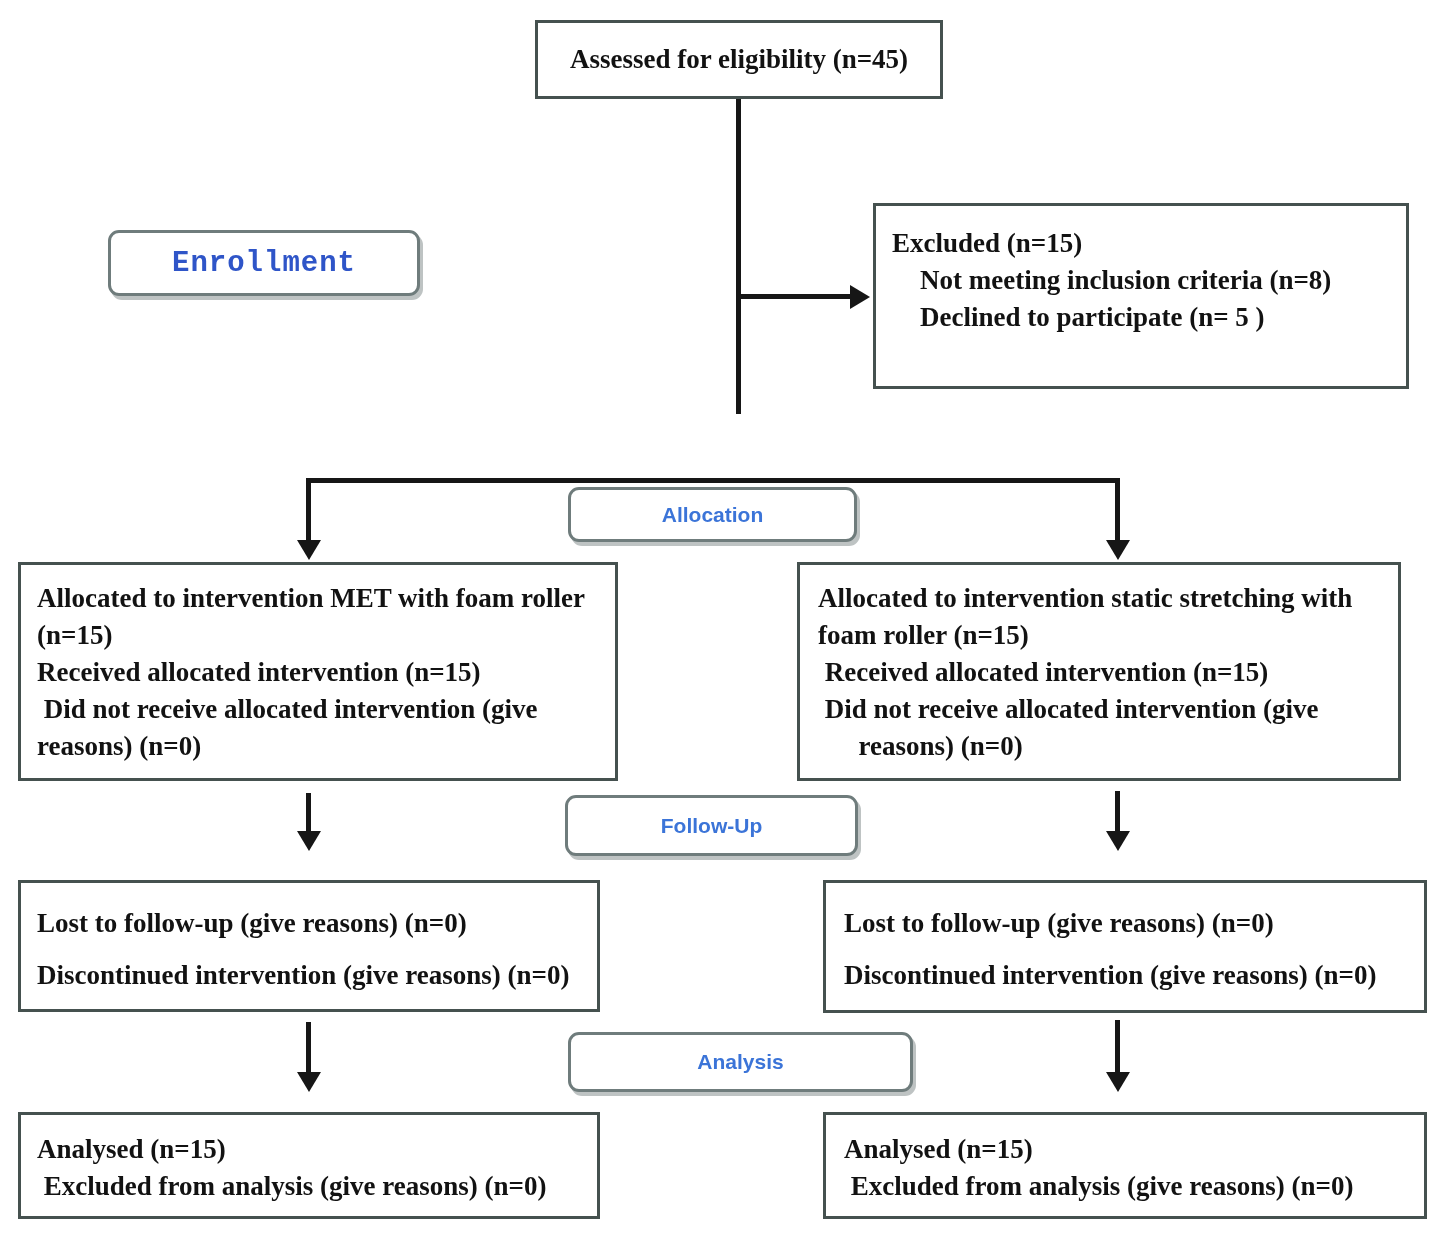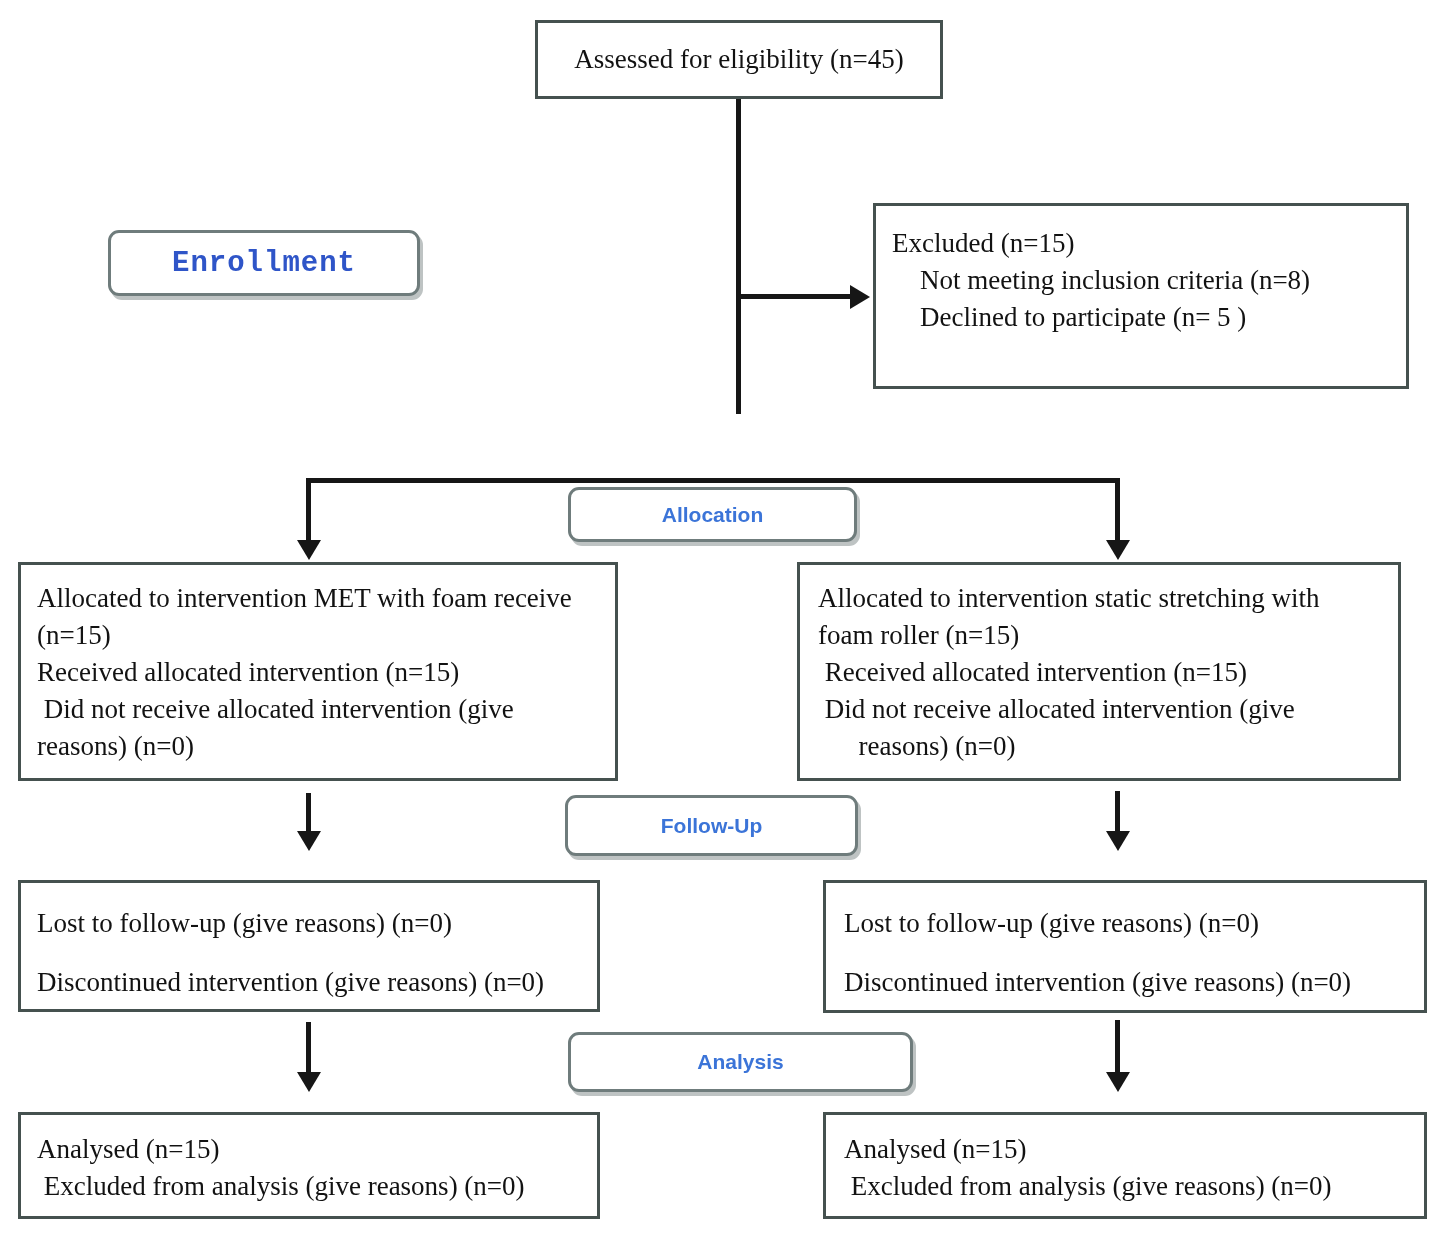--- a/index.html
+++ b/index.html
@@ -3,28 +3,28 @@
 <meta charset="utf-8">
 <style>
   html,body{margin:0;padding:0;background:#ffffff;}
   .canvas{
     position:relative;width:1445px;height:1242px;background:#ffffff;
     font-family:"Liberation Serif", serif;color:#101010;overflow:hidden;
   }
   
   .box{
     position:absolute;background:#ffffff;border:3px solid var(--box-border);
-    box-sizing:border-box;font-weight:400;font-size:27px;color:#121212;
+    box-sizing:border-box;font-weight:700;font-size:27px;color:#121212;
   }
   .box.center{display:flex;align-items:center;justify-content:center;text-align:center;}
   .ln{white-space:pre;line-height:37px;}
   
   .indent-rest .ln:nth-child(n+2){padding-left:28px;}
   
-  .gap-lines .ln + .ln{margin-top:22px;}
+  .gap-lines .ln + .ln{margin-top:15px;}
   
   .stage{
     position:absolute;background:#ffffff;border:3px solid var(--stage-border);
     border-radius:11px;box-sizing:border-box;
     display:flex;align-items:center;justify-content:center;
     box-shadow:3px 4px 0 rgba(110,122,122,0.45);
     font-family:"Liberation Sans", sans-serif;font-weight:700;font-size:21px;
     color:var(--stage-blue);
   }
   .stage.serif{font-family:Liberation Mono, monospace;font-size:29px;color:var(--enroll-blue);letter-spacing:1px;}
@@ -75,21 +75,21 @@
     <div class="ln">Not meeting inclusion criteria (n=8)</div>
     <div class="ln">Declined to participate (n= 5 )</div>
   </div>
 
 
   <div class="stage" style="left:568px;top:487px;width:289px;height:55px">
     <span>Allocation</span>
   </div>
 
   <div class="box" style="left:18px;top:562px;width:600px;height:219px;padding:15px 6px 0 16px">
-    <div class="ln">Allocated to intervention MET with foam receive</div>
+    <div class="ln">Allocated to intervention MET with foam roller</div>
     <div class="ln">(n=15)</div>
     <div class="ln">Received allocated intervention (n=15)</div>
     <div class="ln"> Did not receive allocated intervention (give</div>
     <div class="ln">reasons) (n=0)</div>
   </div>
 
   <div class="box" style="left:797px;top:562px;width:604px;height:219px;padding:15px 6px 0 18px">
     <div class="ln">Allocated to intervention static stretching with</div>
     <div class="ln">foam roller (n=15)</div>
     <div class="ln"> Received allocated intervention (n=15)</div>

